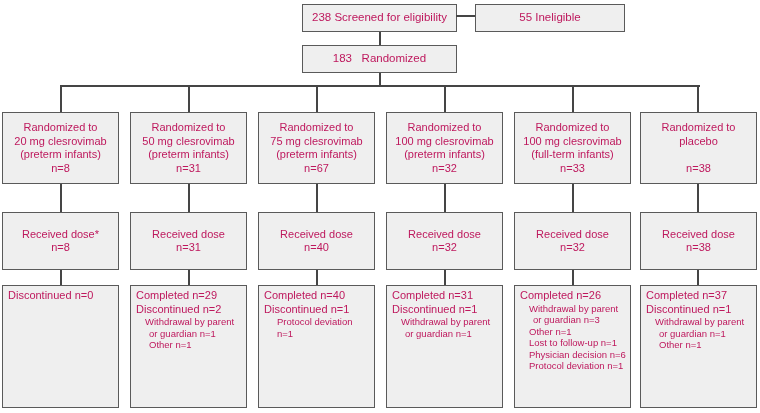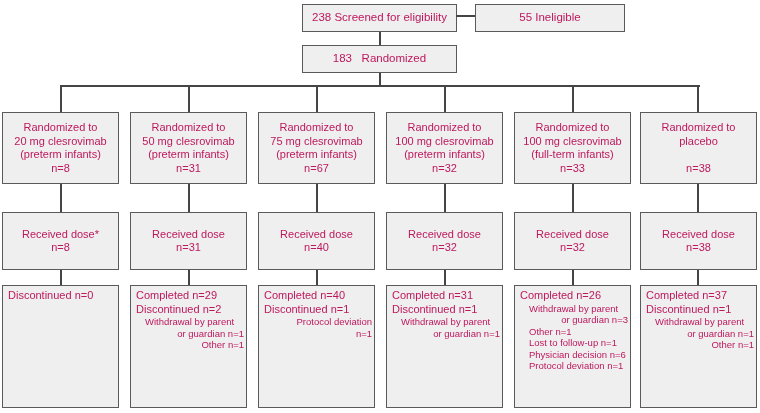--- a/index.html
+++ b/index.html
@@ -41,21 +41,21 @@
   .randomized .bline { font-size: 11.5px; text-align: center; }
 
   
   .colbox { width: 117px; }
   .arm  { top: 112px; height: 72px; text-align: center; }
   .recv { top: 212px; height: 58px; }
   .recv .bline { line-height: 13px; }
   .outcome { top: 285px; height: 123px; padding: 3px 2px 0 5px; }
   .outcome .bline { line-height: 13.5px; }
   .outcome .sub  { font-size: 9.5px; line-height: 11.5px; padding-left: 9px; }
-  .outcome .cont { padding-left: 13px; text-align: right; }
+  .outcome .cont { padding-left: 13px; }
 
   .c0 { left: 2px; }  .c1 { left: 130px; } .c2 { left: 258px; }
   .c3 { left: 386px; } .c4 { left: 514px; } .c5 { left: 640px; }
 
   
   .line  { position: absolute; background: #454545; }
   .hline { height: 2px; }
   .vline { width: 2px; }
   .v-top1  { left: 379px; top: 32px; height: 13px; }
   .v-top2  { left: 379px; top: 73px; height: 13px; }

